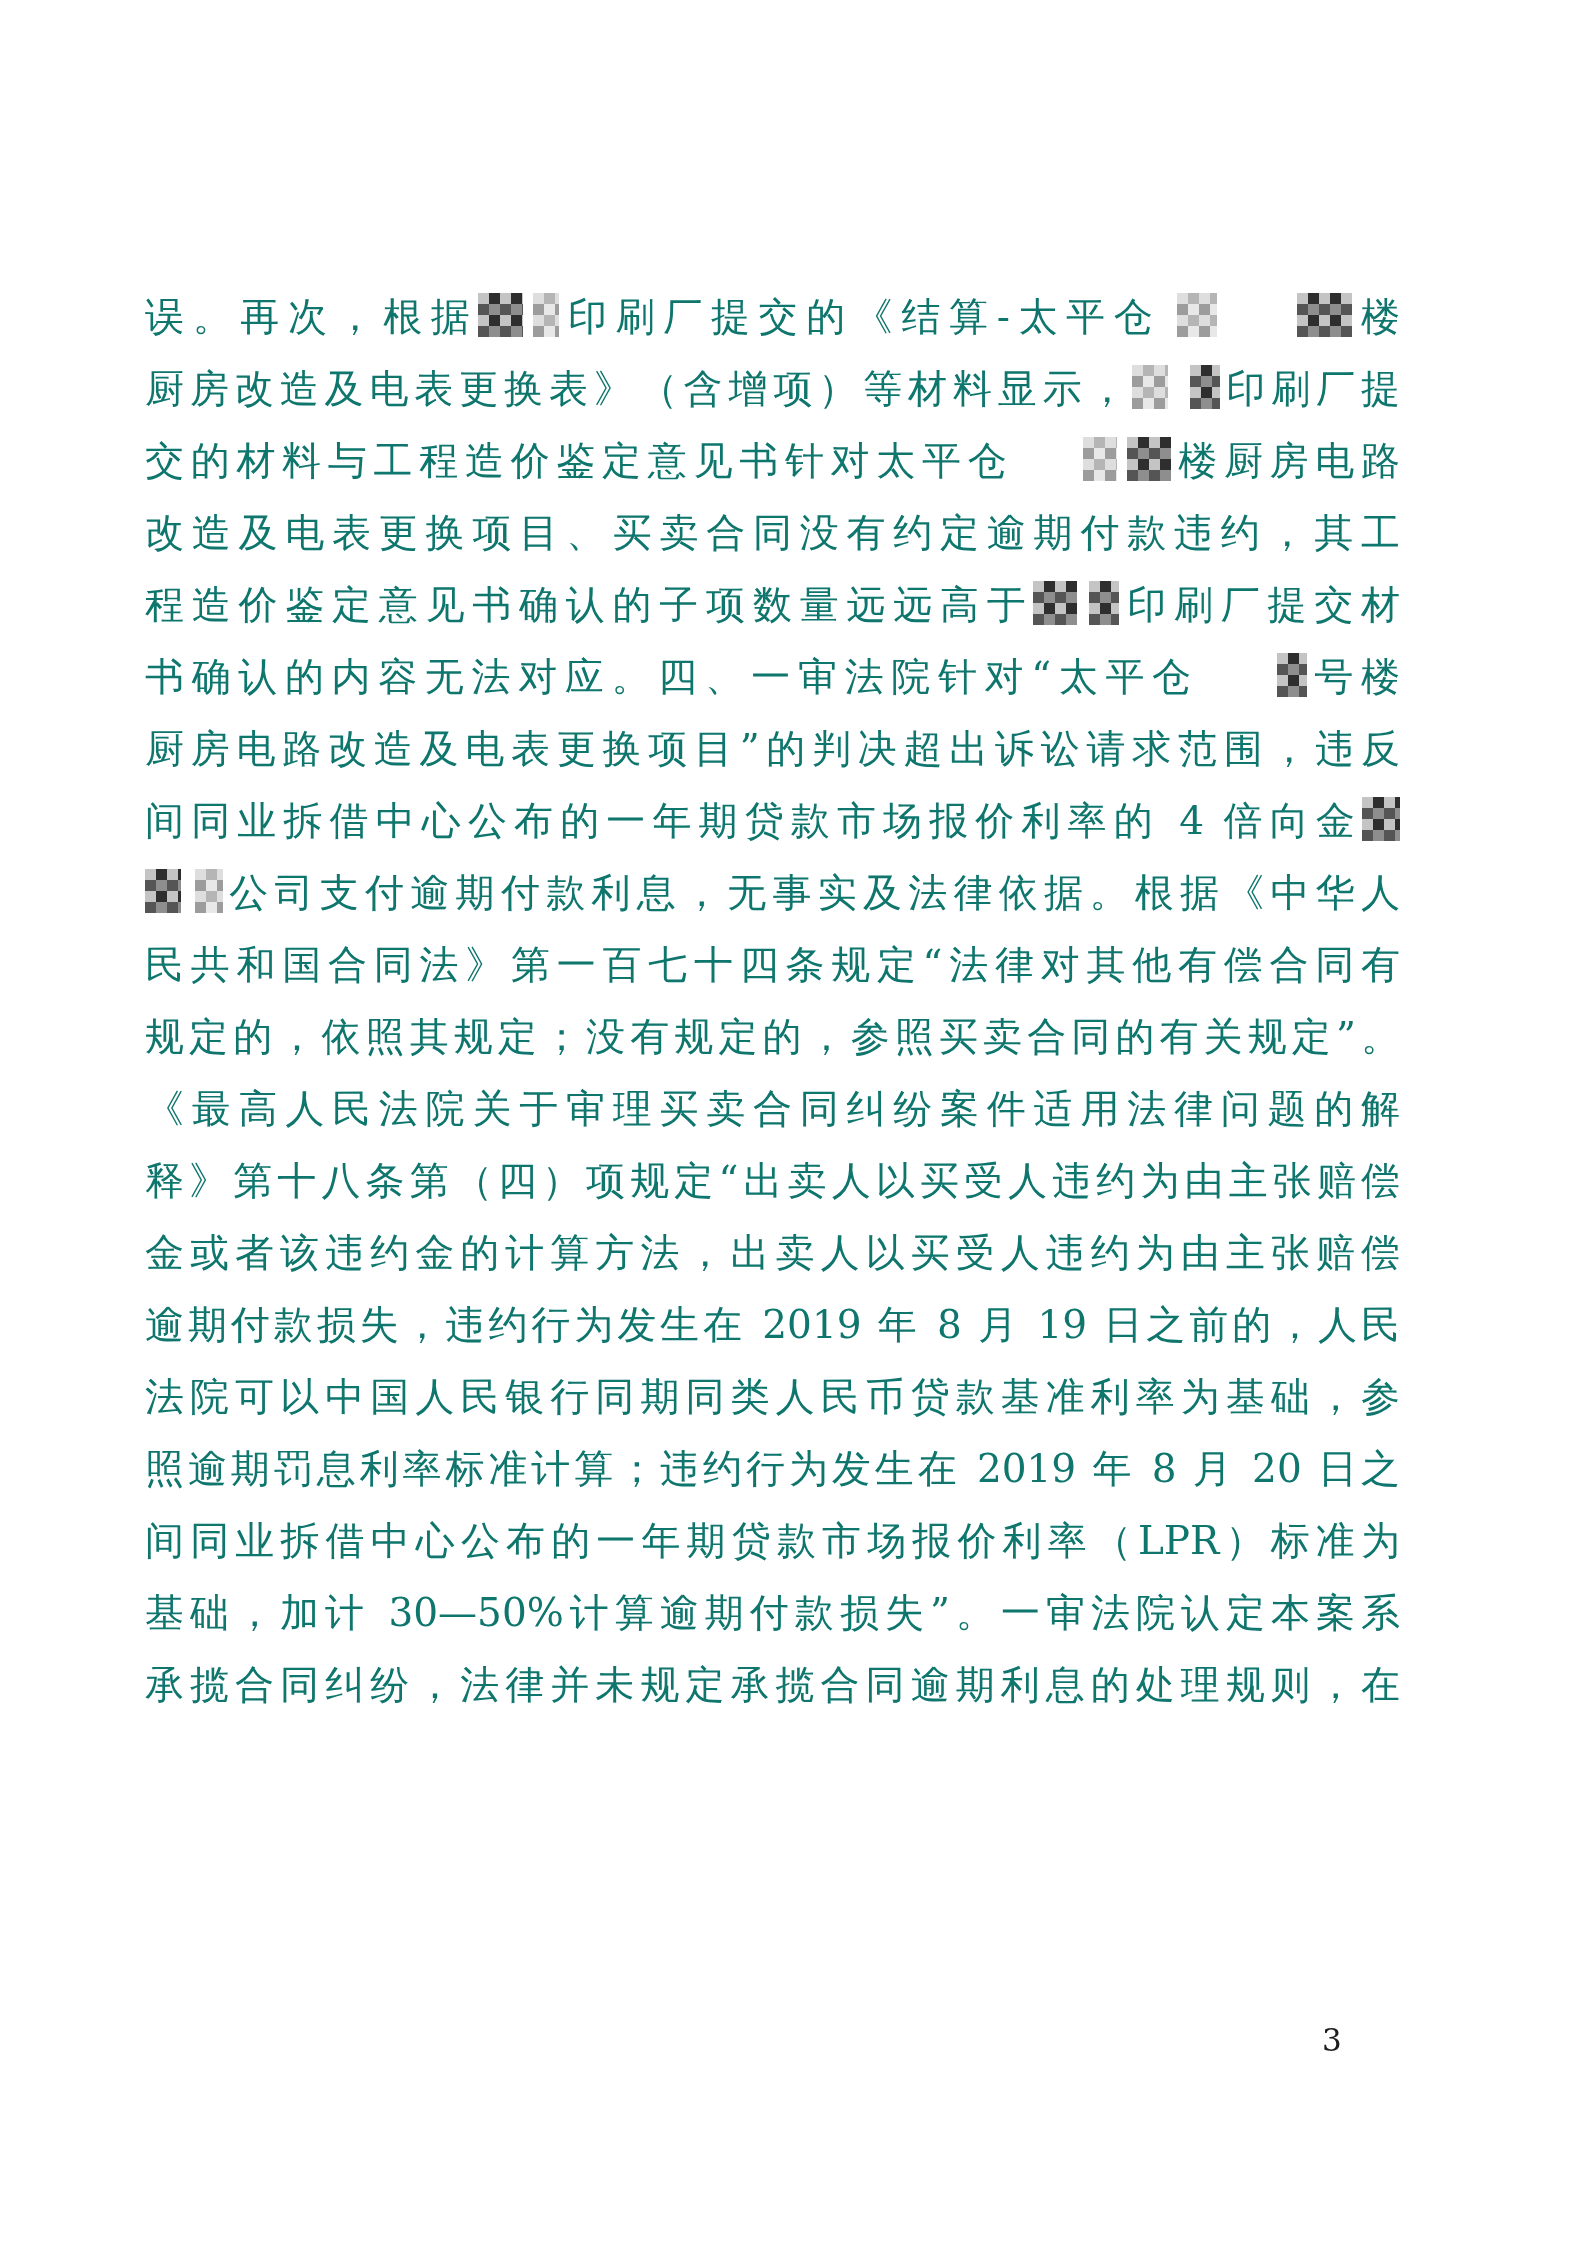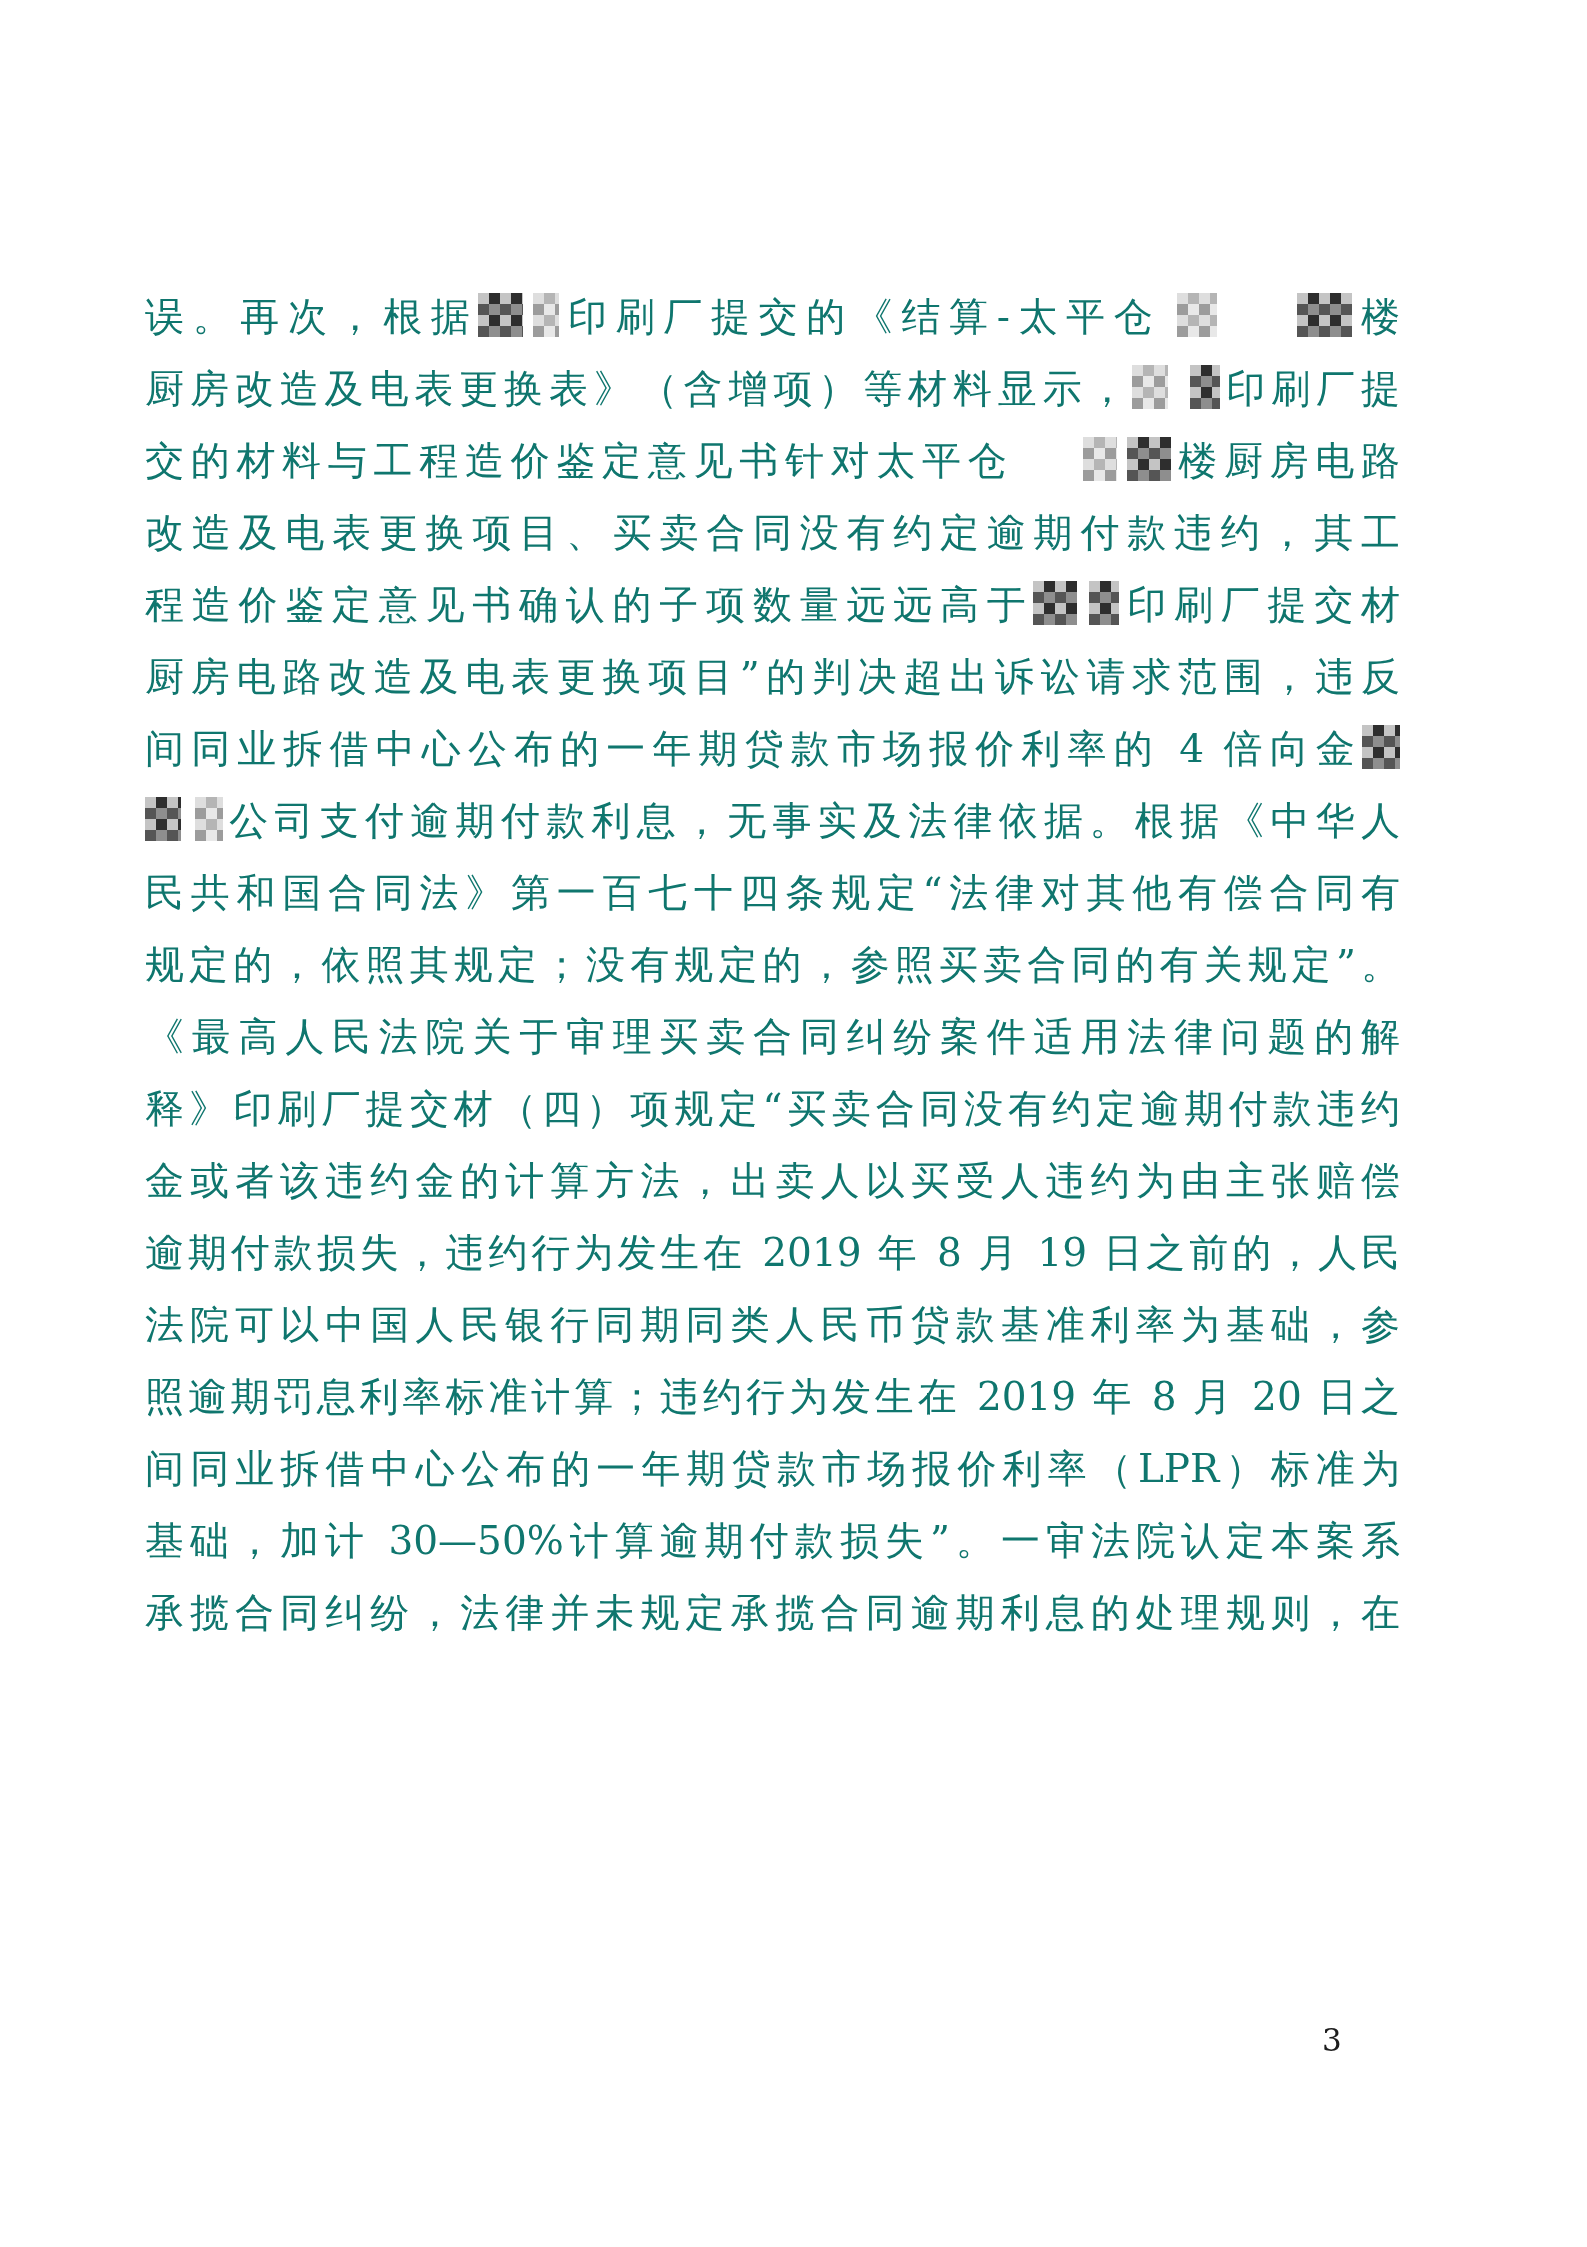--- a/index.html
+++ b/index.html
@@ -58,27 +58,28 @@
 </head>
 <body>
 
 <div class="page">
   <div class="textblock" id="textblock">
       <div class="line">误。再次，根据<span class="redact dark" style="width: 45px;"></span><span class="gap" style="width: 10px;"></span><span class="redact light" style="width: 26px;"></span>印刷厂提交的《结算-太平仓<span class="gap" style="width: 16px;"></span><span class="redact light" style="width: 40px;"></span><span class="gap" style="width: 80px;"></span><span class="redact dark" style="width: 55px;"></span>楼</div>
       <div class="line">厨房改造及电表更换表》（含增项）等材料显示，<span class="redact light" style="width: 36px;"></span><span class="gap" style="width: 22px;"></span><span class="redact dark" style="width: 30px;"></span>印刷厂提</div>
       <div class="line">交的材料与工程造价鉴定意见书针对太平仓<span class="gap" style="width: 70px;"></span><span class="redact light" style="width: 34px;"></span><span class="gap" style="width: 10px;"></span><span class="redact dark" style="width: 44px;"></span>楼厨房电路</div>
       <div class="line">改造及电表更换项目、买卖合同没有约定逾期付款违约，其工</div>
       <div class="line">程造价鉴定意见书确认的子项数量远远高于<span class="redact dark" style="width: 44px;"></span><span class="gap" style="width: 12px;"></span><span class="redact dark" style="width: 30px;"></span>印刷厂提交材</div>
+      <div class="line">书确认的内容无法对应。四、一审法院针对“太平仓<span class="gap" style="width: 78px;"></span><span class="redact dark" style="width: 30px;"></span>号楼</div>
       <div class="line">厨房电路改造及电表更换项目”的判决超出诉讼请求范围，违反</div>
       <div class="line">间同业拆借中心公布的一年期贷款市场报价利率的 4 倍向金<span class="redact dark" style="width: 38px;"></span></div>
       <div class="line"><span class="redact dark" style="width: 36px;"></span><span class="gap" style="width: 14px;"></span><span class="redact light" style="width: 28px;"></span>公司支付逾期付款利息，无事实及法律依据。根据《中华人</div>
       <div class="line">民共和国合同法》第一百七十四条规定“法律对其他有偿合同有</div>
       <div class="line">规定的，依照其规定；没有规定的，参照买卖合同的有关规定”。</div>
       <div class="line">《最高人民法院关于审理买卖合同纠纷案件适用法律问题的解</div>
-      <div class="line">释》印刷厂提交材（四）项规定“买卖合同没有约定逾期付款违约</div>
+      <div class="line">释》第十八条第（四）项规定“出卖人以买受人违约为由主张赔偿</div>
       <div class="line">金或者该违约金的计算方法，出卖人以买受人违约为由主张赔偿</div>
       <div class="line">逾期付款损失，违约行为发生在 2019 年 8 月 19 日之前的，人民</div>
       <div class="line">法院可以中国人民银行同期同类人民币贷款基准利率为基础，参</div>
       <div class="line">照逾期罚息利率标准计算；违约行为发生在 2019 年 8 月 20 日之</div>
       <div class="line">间同业拆借中心公布的一年期贷款市场报价利率（LPR）标准为</div>
       <div class="line">基础，加计 30—50%计算逾期付款损失”。一审法院认定本案系</div>
       <div class="line">承揽合同纠纷，法律并未规定承揽合同逾期利息的处理规则，在</div>
     </div>
   <div class="pagenum">3</div>
 </div>

